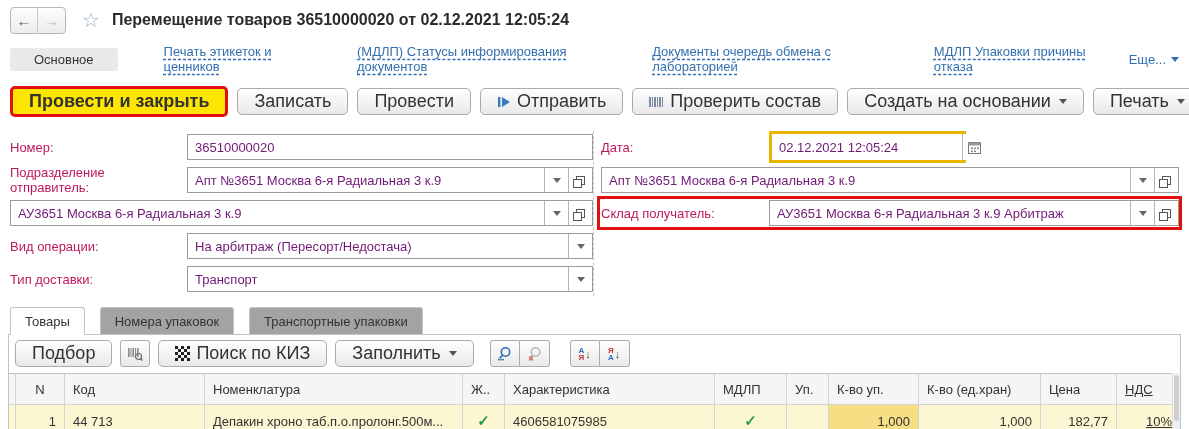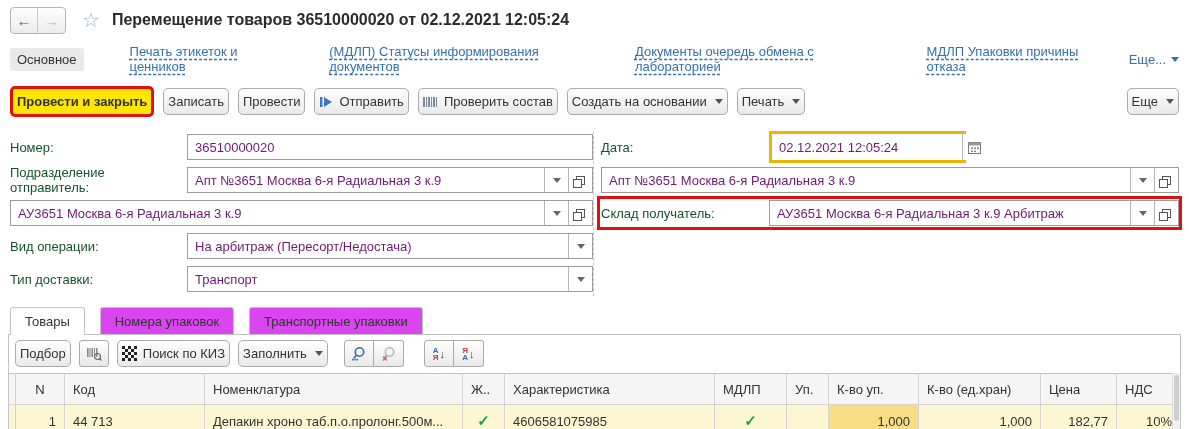--- a/index.html
+++ b/index.html
@@ -10,56 +10,56 @@
   .hdr { display:flex; align-items:center; height:40px; padding:0 10px; }
   .navgrp { display:flex; border:1px solid #b6b6b6; border-radius:4px; overflow:hidden; background:linear-gradient(#fdfdfd,#ececec); }
   .navbtn { width:27px; height:25px; display:flex; align-items:center; justify-content:center; font-size:15px; cursor:pointer; }
   .navbtn.back { color:#555; border-right:1px solid #c9c9c9; }
   .navbtn.fwd  { color:#b9b9b9; }
   .star { font-size:20px; color:#9db0c3; margin:0 12px 0 16px; cursor:pointer; }
   .title { font-size:16px; font-weight:bold; color:#2b2b2b; }
 
   
   .navrow { display:flex; align-items:center; gap:24px; padding:4px 10px 8px 10px; font-size:13px; }
-  .navtab-active { background:#e9e9e9; border-radius:3px; padding:4px 7px; color:#333; cursor:pointer;text-align:right; }
+  .navtab-active { background:#e9e9e9; border-radius:3px; padding:4px 24px; color:#333; cursor:pointer;text-align:right; }
   .navlink { color:#3470af; text-decoration:underline; text-decoration-style:dashed; text-underline-offset:3px; cursor:pointer;margin-left:22px; }
   .navmore { color:#3470af; cursor:pointer; display:flex; align-items:center; gap:5px; }
   .caret { width:0; height:0; border-left:4px solid transparent; border-right:4px solid transparent; border-top:5px solid #3470af; display:inline-block; }
 
   
   .cmdbar { display:flex; align-items:center; gap:9px; padding:4px 10px 8px 10px; }
-  .btn { display:inline-flex; align-items:center; gap:6px; height:27px; padding:0 4px; font-size:13px; color:#333;
+  .btn { display:inline-flex; align-items:center; gap:6px; height:27px; padding:0 16px; font-size:18px; color:#333;
          background:linear-gradient(#fefefe,#e9e9e9); border:1px solid #ababab; border-radius:5px; cursor:pointer; white-space:nowrap; }
   .btn .bcaret { width:0;height:0;border-left:4px solid transparent;border-right:4px solid transparent;border-top:5px solid #555; margin-left:2px;}
   .btn-primary { background:#ffe600; border:3px solid #e01010; font-weight:bold; height:31px; }
   .spacer { flex:1; }
 
   
   .form { display:flex; padding:6px 10px 0 10px; }
   .fcol-l { width:583px; }
   .fcol-r { flex:1; border-left:1px dashed #c6c6c6; padding-left:7px; }
   .frow { display:flex; align-items:center; height:32px; margin-bottom:1px; }
-  .flabel { font-size:13px; color:#14532d; flex:none; }
+  .flabel { font-size:13px; color:#be185d; flex:none; }
   .fcol-l .flabel { width:177px; }
   .fcol-r .flabel { width:168px; }
   .fieldbox { display:flex; align-items:stretch; border:1px solid #9c9c9c; background:#fff; height:26px; flex:1; }
   .fieldbox input { border:none; outline:none; flex:1; padding:0 7px; font-size:13px; font-family:inherit; color:#701a75; background:transparent; min-width:0;}
   .fbtn { width:24px; display:flex; align-items:center; justify-content:center; border-left:1px solid #b5b5b5; cursor:pointer; background:#fff; flex:none;}
   .dcaret { width:0;height:0;border-left:4px solid transparent;border-right:4px solid transparent;border-top:5px solid #666; }
   .open-ico { position:relative; width:9px; height:9px; border:1px solid #555; background:#fff; }
   .open-ico::before { content:''; position:absolute; left:-4px; bottom:-4px; width:7px; height:7px; border:1px solid #555; background:#fff; }
   .hl-yellow { display:flex; border:3px solid #eab502; margin:-3px 0; }
   .hl-yellow .fieldbox { border:none; }
   .annot-red { border:3px solid #e01010; margin:-3px -3px -3px -4px; padding-left:1px; display:flex; align-items:center; flex:1; height:34px; }
   .date-wrap { width:197px; flex:none; }
   .cal-ico { display:block; }
 
   
   .tabs { display:flex; padding:10px 10px 0 10px; gap:15px; position:relative; top:1px; }
-  .tab { font-size:13px; padding:6px 14px; border:1px solid #c3c3c3; border-bottom:none; border-radius:3px 3px 0 0; background:#d946ef; cursor:pointer; color:#333;}
+  .tab { font-size:13px; padding:6px 14px; border:1px solid #c3c3c3; border-bottom:none; border-radius:3px 3px 0 0; background:#a3a3a3; cursor:pointer; color:#333;}
   .tab.active { background:#fff; position:relative; z-index:2; }
 
   
   .panel { margin:0 8px; border:1px solid #c3c3c3; background:#fff; height:112px; position:relative; }
   .ttoolbar { display:flex; align-items:center; gap:8px; padding:5px 6px 6px 6px; }
   .icobtn { display:inline-flex; align-items:center; justify-content:center; width:30px; height:27px;
             background:linear-gradient(#fefefe,#e9e9e9); border:1px solid #ababab; border-radius:3px; cursor:pointer; }
   .grp { display:flex; }
   .grp .icobtn:first-child { border-radius:3px 0 0 3px; }
   .grp .icobtn:last-child { border-radius:0 3px 3px 0; border-left:none; }
@@ -76,21 +76,21 @@
   .c-n     { width:49px; justify-content:flex-end; }
   .c-code  { width:140px; }
   .c-nom   { width:258px; }
   .c-zh    { width:42px; justify-content:center; }
   .c-char  { width:210px; }
   .c-mdlp  { width:72px; justify-content:center; }
   .c-up    { width:42px; justify-content:center; }
   .c-qtyup { width:90px; justify-content:flex-end; }
   .c-qty   { width:122px; justify-content:flex-end; }
   .c-price { width:76px; justify-content:flex-end; }
-  .c-vat   { flex:1; justify-content:flex-end; border-right:none; }
+  .c-vat   { flex:1; justify-content:flex-end; border-right:none;text-decoration:underline; }
   .thead .c-n, .thead .c-zh, .thead .c-mdlp, .thead .c-up, .thead .c-qtyup, .thead .c-qty, .thead .c-price, .thead .c-vat { justify-content:flex-start; }
   .thead .c-n { justify-content:center; }
   .cell-selected { background:#f7dd84 !important; }
   .cell .val-code { padding-right:14px; }
   .check { color:#1f9e3d; font-weight:bold; font-size:15px; }
   .vsb { position:absolute; right:0; top:38px; bottom:0; width:8px; background:#f1f1f1; border-left:1px solid #ddd; }
   .vsb-thumb { position:absolute; top:2px; left:1px; width:5px; height:46px; background:#cfcfcf; border-radius:3px; }
 </style>
 </head>
 <body>

